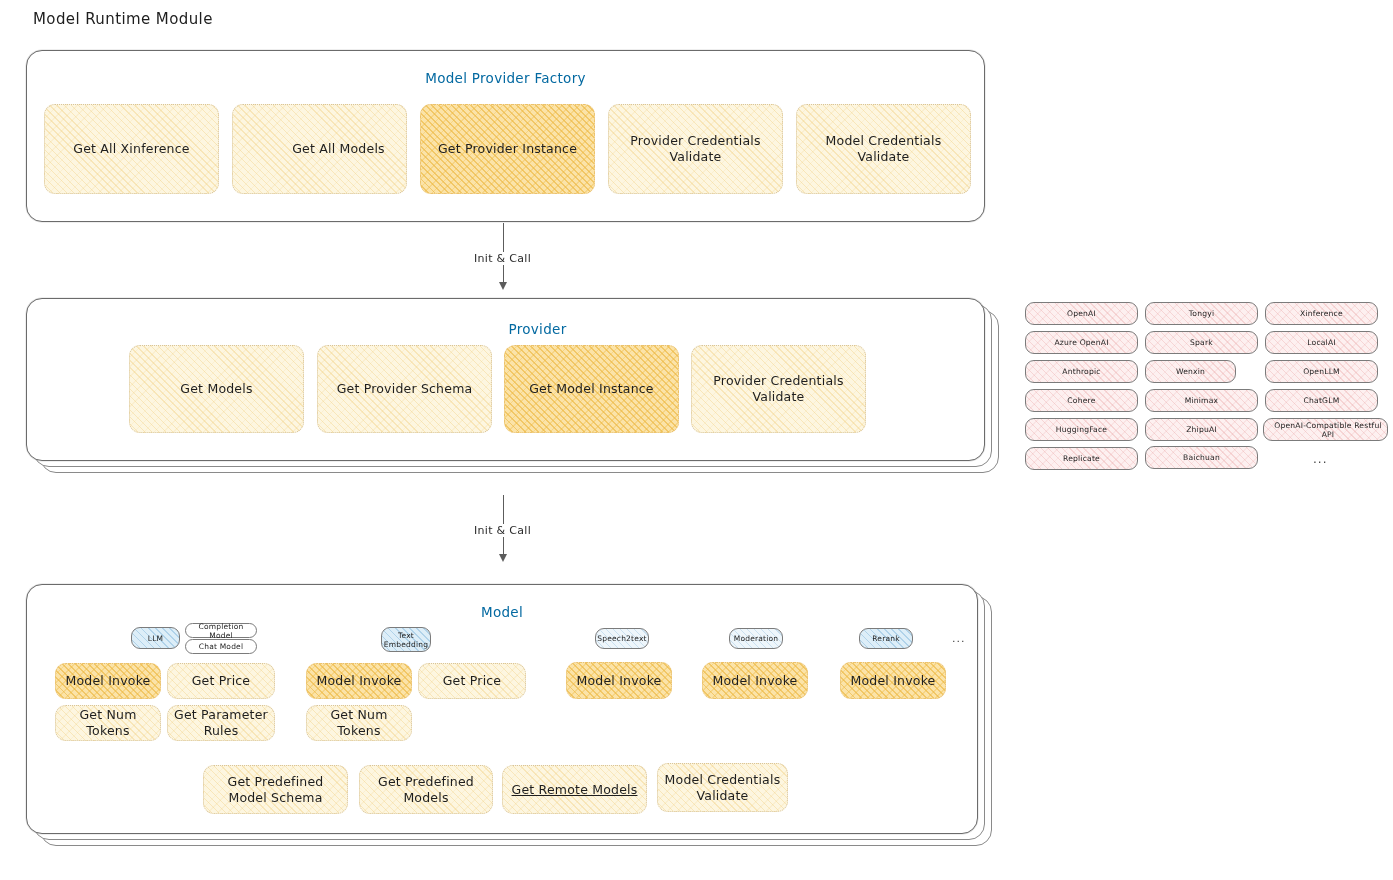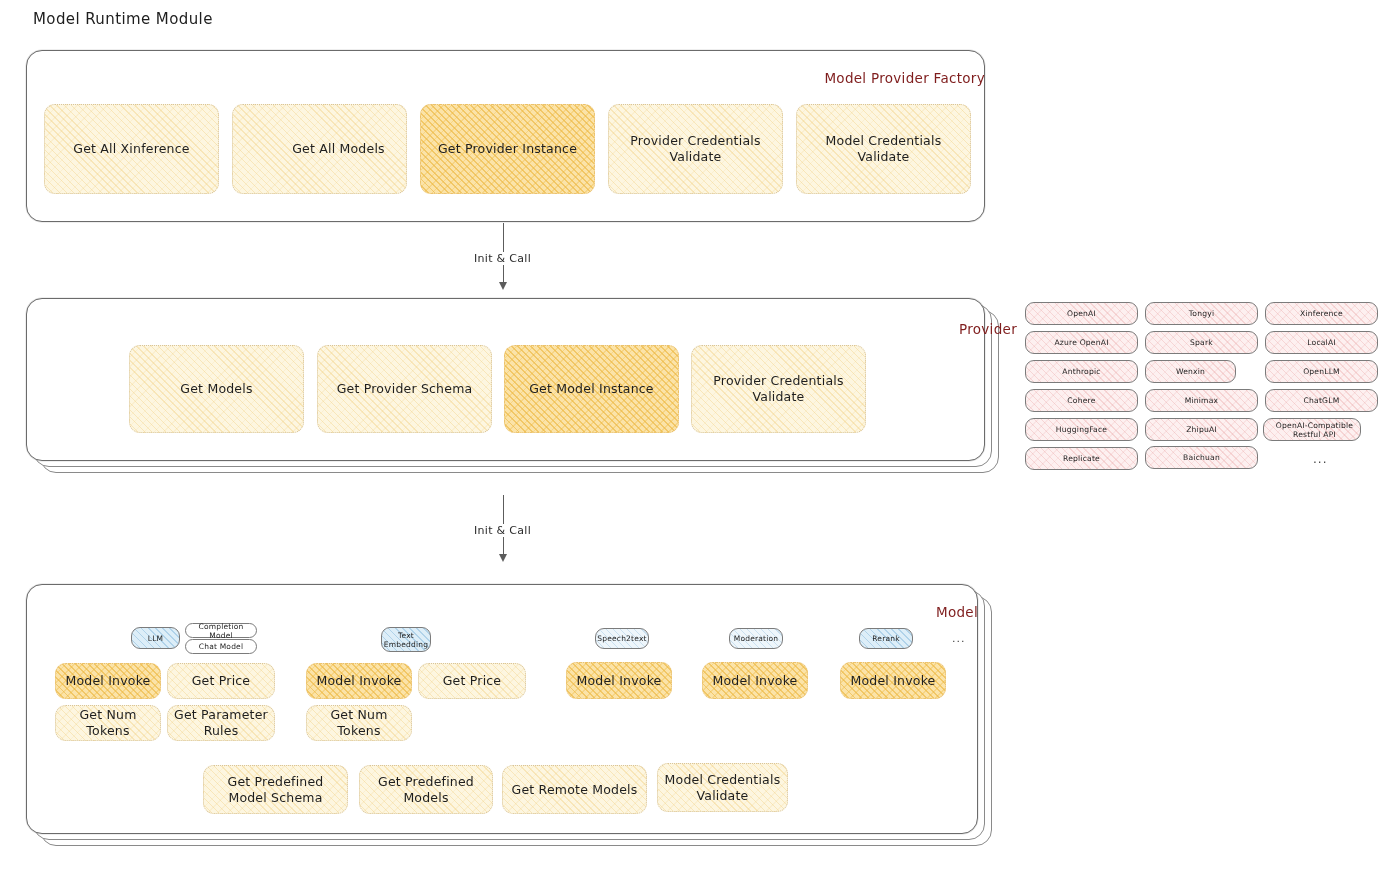--- a/index.html
+++ b/index.html
@@ -33,23 +33,23 @@
   .stack{
     position:absolute;
     border:1.2px solid #8a8a8a;
     border-radius:16px;
     background:#ffffff;
     box-sizing:border-box;
   }
   .frame-title{
     position:absolute;
     width:100%;
-    text-align:right;
+    text-align:center;
     font-size:13.5px;
-    color:#7f1d1d;
+    color:#0369a1;
     letter-spacing:.3px;
   }
 
   
   .box{
     position:absolute;
     box-sizing:border-box;
     border:1.4px dotted #d8c49a;
     border-radius:11px;
     display:flex;align-items:center;justify-content:center;
@@ -167,21 +167,21 @@
   <div class="pchip fill-pink" style="left:1145px;top:331px;width:113px;height:23px;">Spark</div>
   <div class="pchip fill-pink" style="left:1145px;top:360px;width:91px;height:23px;">Wenxin</div>
   <div class="pchip fill-pink" style="left:1145px;top:389px;width:113px;height:23px;">Minimax</div>
   <div class="pchip fill-pink" style="left:1145px;top:418px;width:113px;height:23px;">ZhipuAI</div>
   <div class="pchip fill-pink" style="left:1145px;top:446px;width:113px;height:23px;">Baichuan</div>
 
   <div class="pchip fill-pink" style="left:1265px;top:302px;width:113px;height:23px;">Xinference</div>
   <div class="pchip fill-pink" style="left:1265px;top:331px;width:113px;height:23px;">LocalAI</div>
   <div class="pchip fill-pink" style="left:1265px;top:360px;width:113px;height:23px;">OpenLLM</div>
   <div class="pchip fill-pink" style="left:1265px;top:389px;width:113px;height:23px;">ChatGLM</div>
-  <div class="pchip fill-pink" style="left:1263px;top:418px;width:98px;height:23px;padding-left:7px;">OpenAI-Compatible Restful API</div>
+  <div class="pchip fill-pink" style="left:1263px;top:418px;width:125px;height:23px;padding-left:7px;">OpenAI-Compatible Restful API</div>
   <div class="ellipsis" style="left:1313px;top:452px;">...</div>
 
   <div class="arrow-line" style="left:503px;top:495px;height:63px;"></div>
   <div class="arrow-head" style="left:499px;top:554px;"></div>
   <div class="arrow-label" style="left:470px;top:524px;">Init &amp; Call</div>
 
   <div class="stack" style="left:40px;top:596px;width:952px;height:250px;"></div>
   <div class="stack" style="left:33px;top:590px;width:952px;height:250px;"></div>
   <div class="frame sketch" style="left:26px;top:584px;width:952px;height:250px;"></div>
   <div class="frame-title" style="left:26px;top:604px;width:952px;">Model</div>
@@ -206,16 +206,16 @@
   <div class="chip fill-blue" style="left:729px;top:628px;width:54px;height:21px;">Moderation</div>
   <div class="box fill-orange" style="left:702px;top:662px;width:106px;height:37px;">Model Invoke</div>
 
   <div class="chip fill-blue-strong" style="left:859px;top:628px;width:54px;height:21px;">Rerank</div>
   <div class="box fill-orange" style="left:840px;top:662px;width:106px;height:37px;">Model Invoke</div>
 
   <div class="ellipsis" style="left:952px;top:632px;font-size:11px;">...</div>
 
   <div class="box fill-cream" style="left:203px;top:765px;width:145px;height:49px;">Get Predefined Model Schema</div>
   <div class="box fill-cream" style="left:359px;top:765px;width:134px;height:49px;">Get Predefined Models</div>
-  <div class="box fill-cream" style="left:502px;top:765px;width:145px;height:49px;">Get Remote Models</div>
+  <div class="box fill-cream" style="left:502px;top:765px;width:145px;height:49px;text-decoration:underline;">Get Remote Models</div>
   <div class="box fill-cream" style="left:657px;top:763px;width:131px;height:49px;">Model Credentials Validate</div>
 
 </div>
 
 </body></html>

